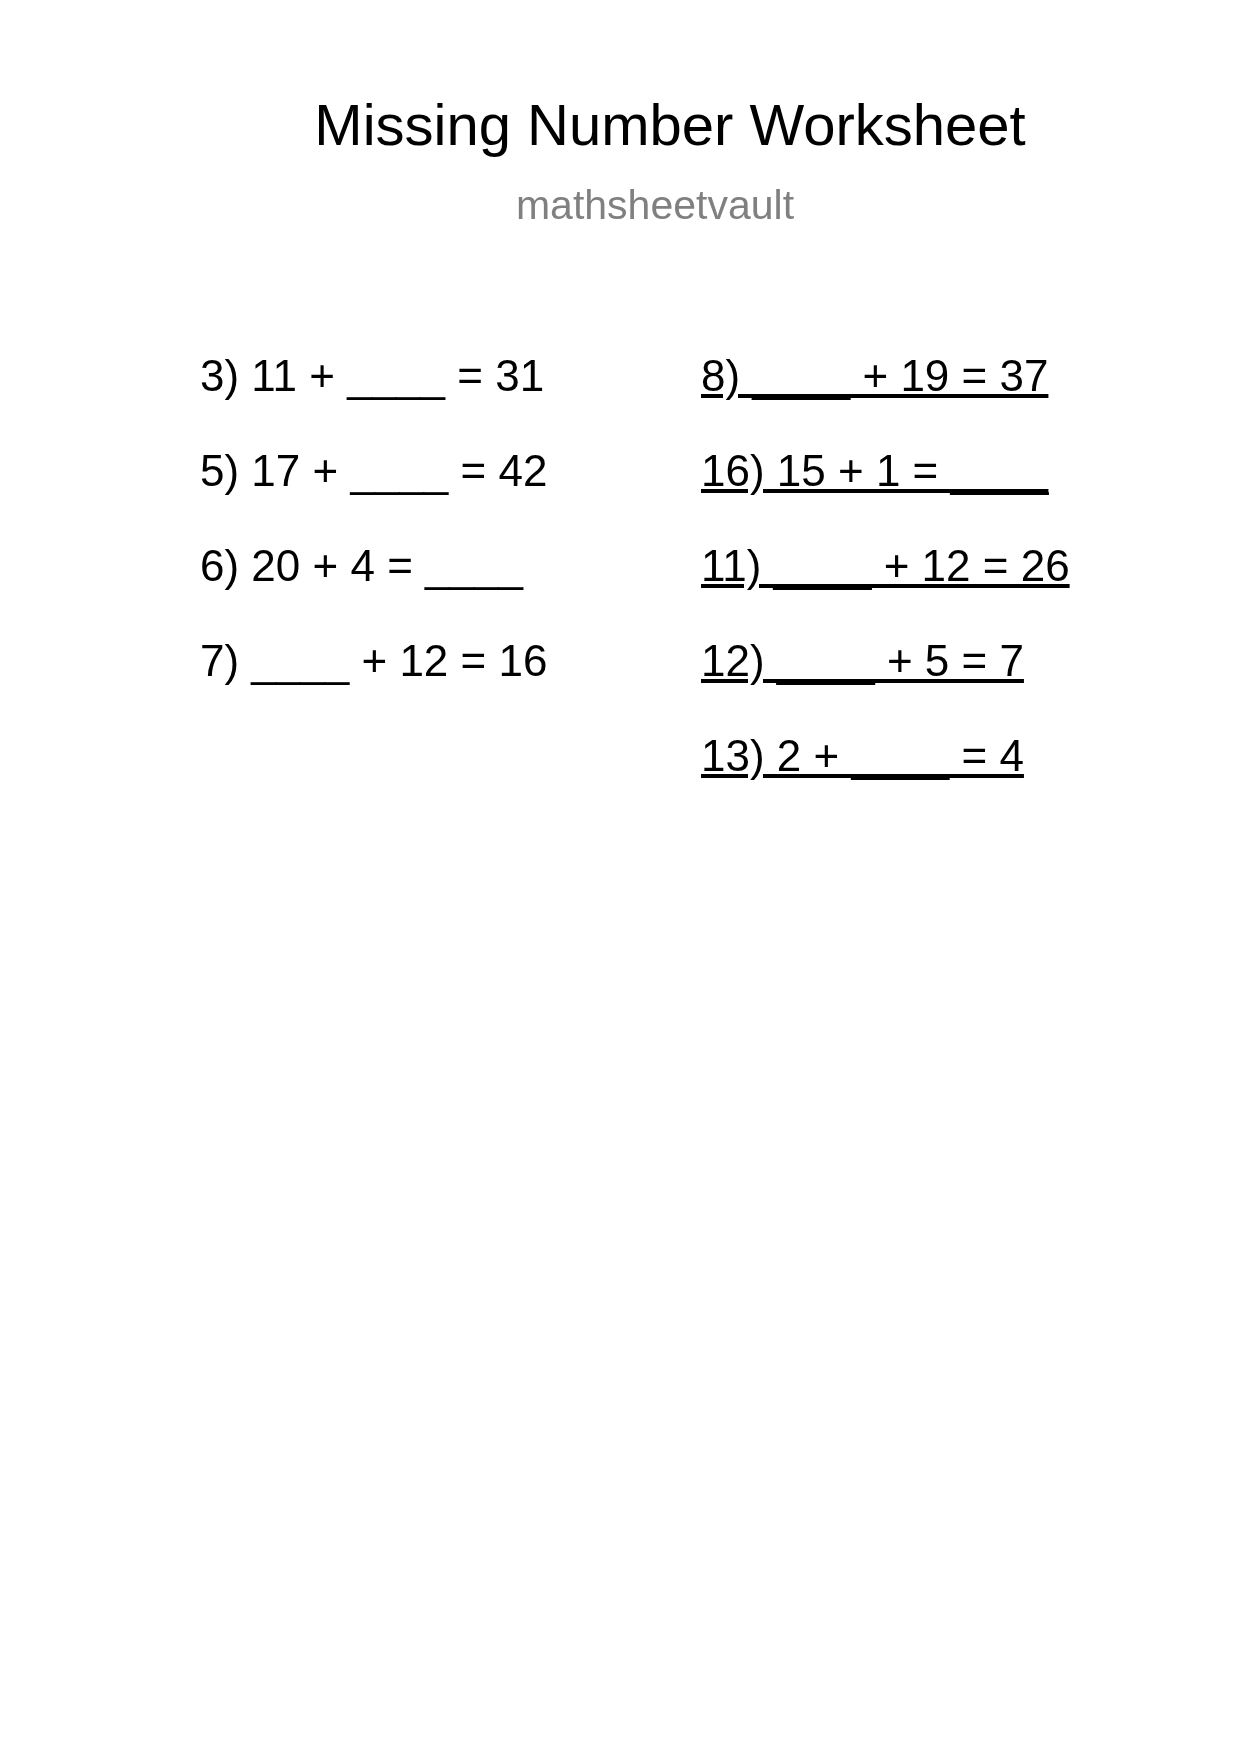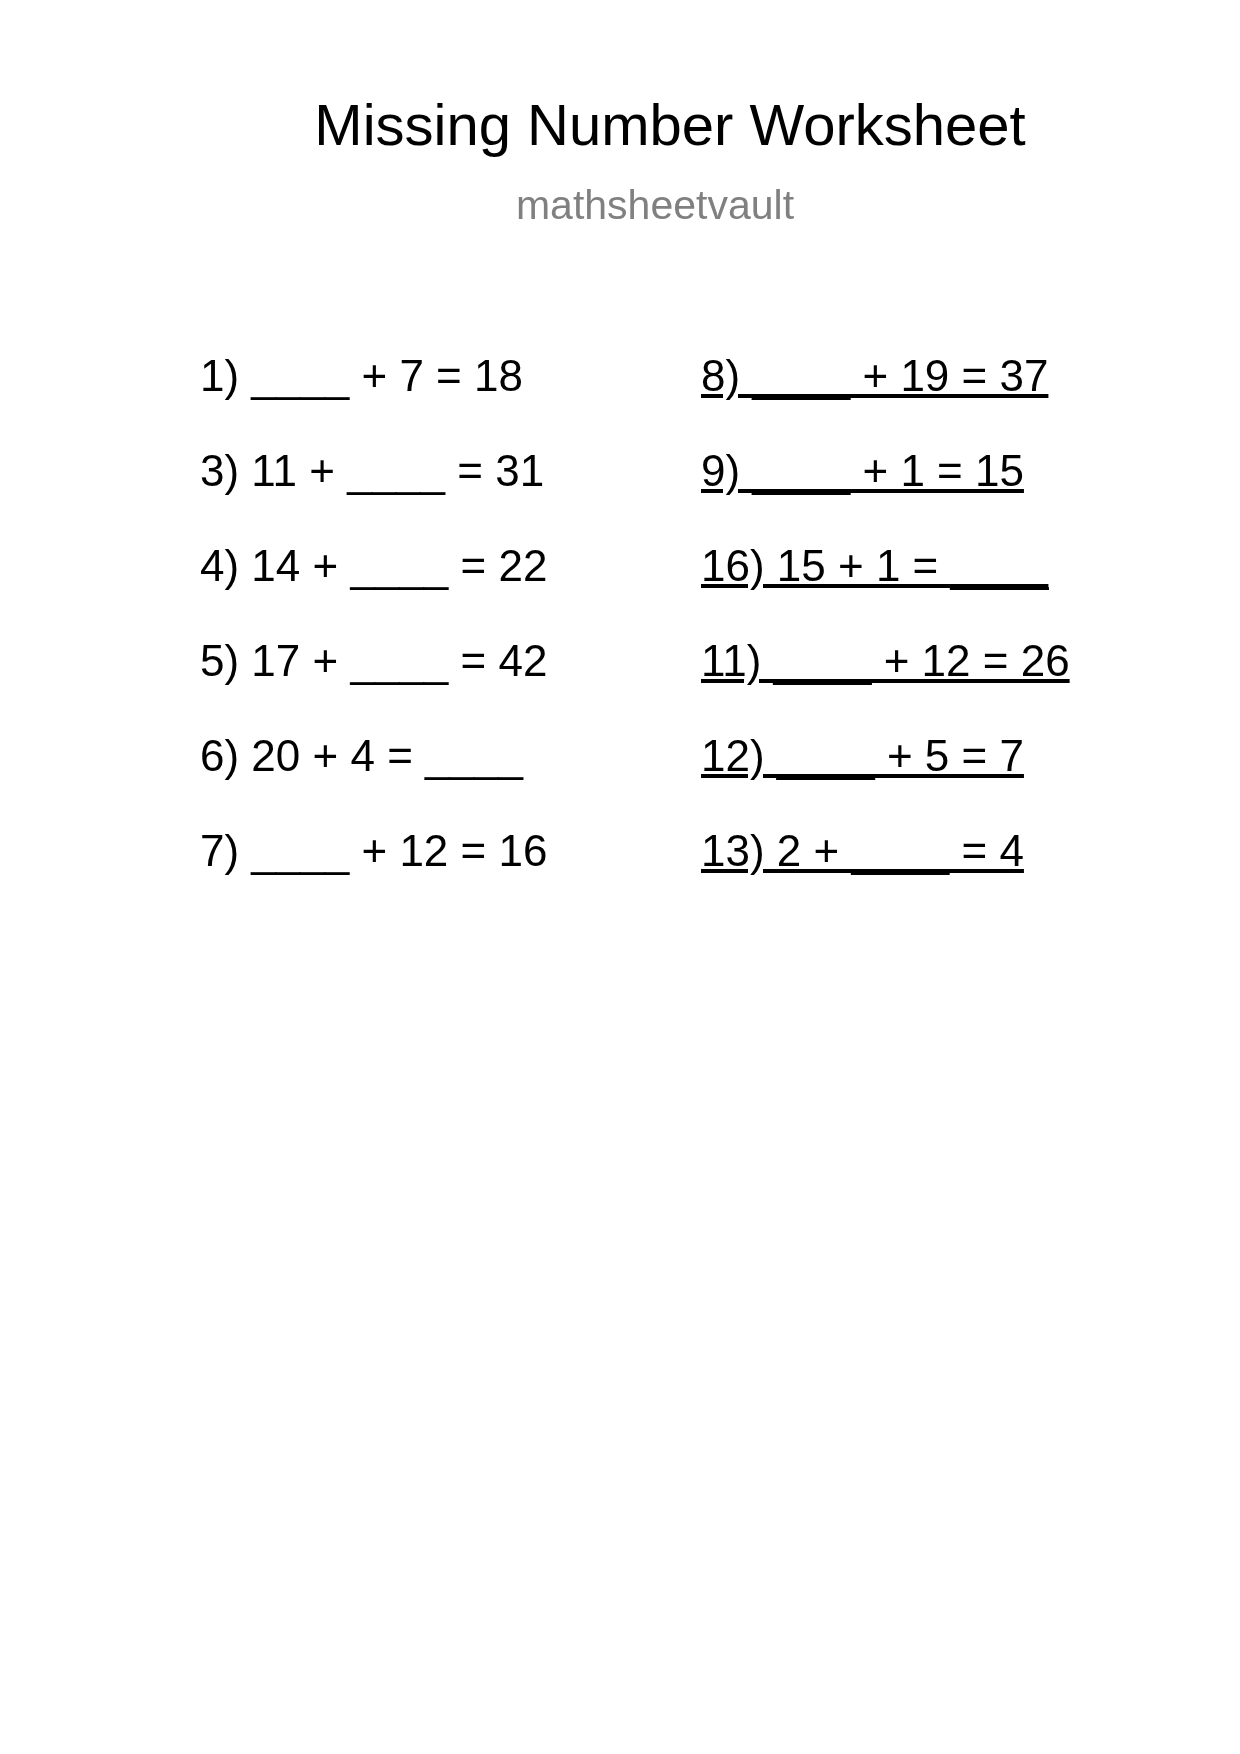--- a/index.html
+++ b/index.html
@@ -51,28 +51,25 @@
       color: #000000;
     }
   </style>
 </head>
 <body>
 
 <h1 class="title">Missing Number Worksheet</h1>
 <div class="subtitle">mathsheetvault</div>
 
 <div class="column left">
-  <div class="problem">1) ____ + 7 = 18</div>
   <div class="problem">3) 11 + ____ = 31</div>
-  <div class="problem">4) 14 + ____ = 22</div>
   <div class="problem">5) 17 + ____ = 42</div>
   <div class="problem">6) 20 + 4 = ____</div>
   <div class="problem">7) ____ + 12 = 16</div>
 </div>
 
 <div class="column right">
   <div class="problem">8) ____ + 19 = 37</div>
-  <div class="problem">9) ____ + 1 = 15</div>
   <div class="problem">16) 15 + 1 = ____</div>
   <div class="problem">11) ____ + 12 = 26</div>
   <div class="problem">12) ____ + 5 = 7</div>
   <div class="problem">13) 2 + ____ = 4</div>
 </div>
 
 </body></html>

